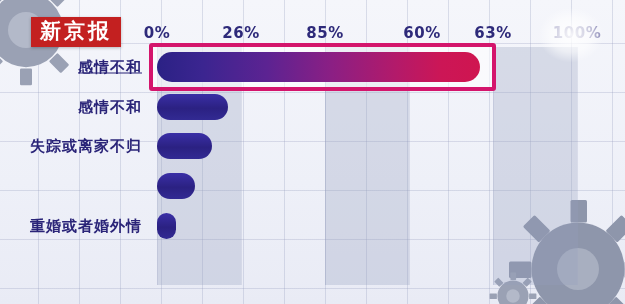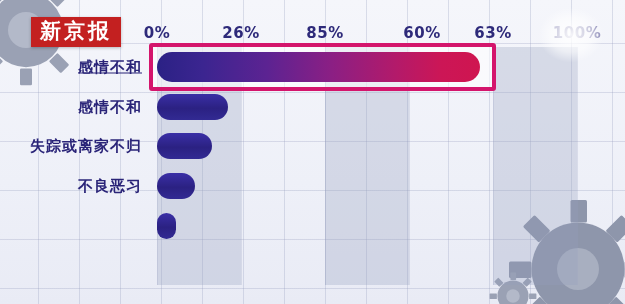--- a/index.html
+++ b/index.html
@@ -240,21 +240,21 @@
       <div class="xtick" style="left: 325px;">85%</div>
       <div class="xtick" style="left: 422px;">60%</div>
       <div class="xtick" style="left: 493px;">63%</div>
       <div class="xtick faded" style="left: 577px;">100%</div>
     </div>
 
   <div class="cats" id="cats">
       <div class="cat" style="top: 19.8333px; text-decoration: underline;">感情不和</div>
       <div class="cat" style="top: 59.5px;">感情不和</div>
       <div class="cat" style="top: 99.1667px; text-align: right;">失踪或离家不归</div>
-      <div class="cat" style="top: 138.833px;">不良恶习</div>
+      <div class="cat" style="top: 178.5px;">重婚或者婚外情</div>
     </div>
 
   <div class="plot" id="bars">
       <div class="highlight-box" style="left: -8px; top: 19.8333px; width: 347.4px; height: 48px;"></div>
       <div class="bar hero" style="left: 0px; top: 19.8333px; width: 323.4px;"></div>
       <div class="bar plain" style="left: 0px; top: 59.5px; width: 71.4px;"></div>
       <div class="bar plain" style="left: 0px; top: 99.1667px; width: 54.6px;"></div>
       <div class="bar plain" style="left: 0px; top: 138.833px; width: 37.8px;"></div>
       <div class="bar plain" style="left: 0px; top: 178.5px; width: 18.9px;"></div>
     </div>

